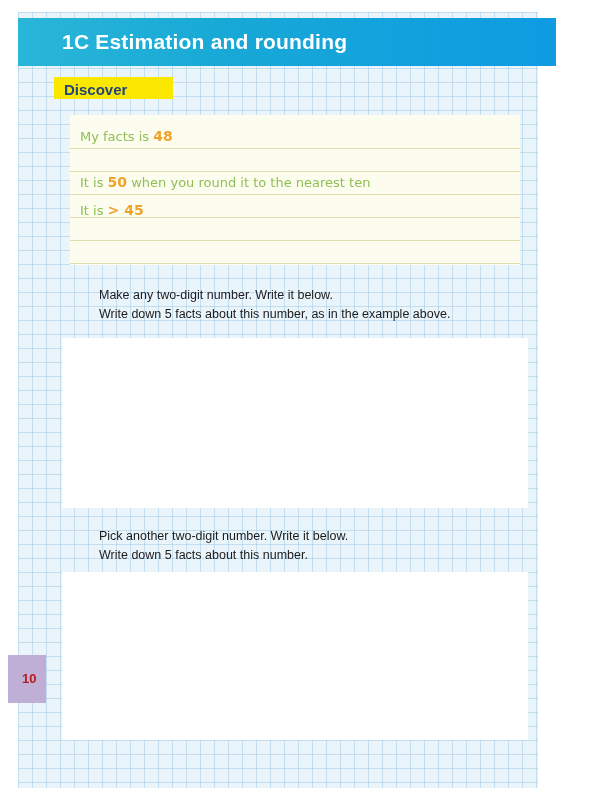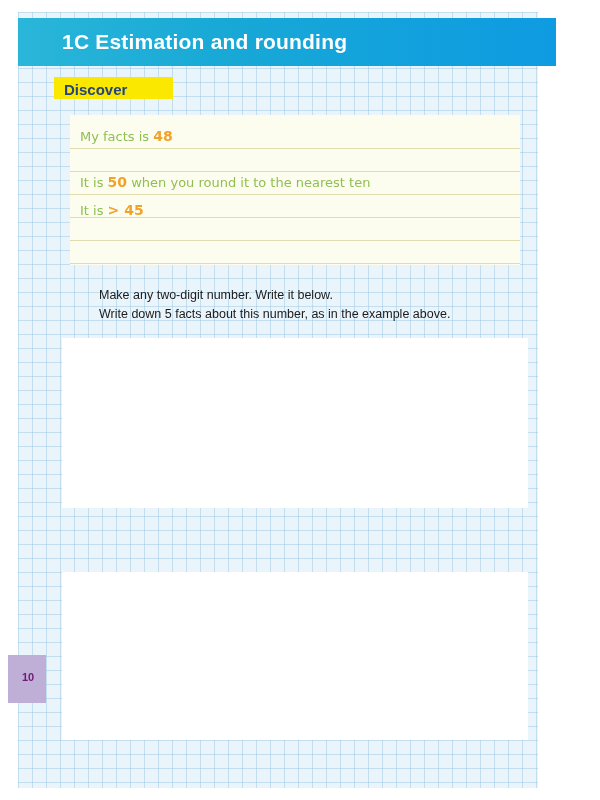--- a/index.html
+++ b/index.html
@@ -161,23 +161,23 @@
     left: 8px;
     top: 655px;
     width: 38px;
     height: 48px;
     background: #bfaed6;
   }
   .page-num {
     position: absolute;
     left: 22px;
     top: 671px;
-    font-size: 11px;
-    font-weight: bold;
-    color: #701a75;
+    font-size: 13px;
+    font-weight: bold;
+    color: #b91c1c;
   }
 </style>
 </head>
 <body>
 
 <div class="page">
 
   <div class="grid-panel"></div>
   <div class="top-strip"></div>
   <div class="left-strip"></div>
@@ -206,18 +206,20 @@
     <span>It is </span><b>50</b><span> when you round it to the nearest ten</span>
   </div>
   <div class="example-text" style="top:202px">
     <span>It is </span><b>&gt; 45</b>
   </div>
 
   <div class="instruction" style="top:286px">Make any two-digit number. Write it below.
 Write down 5 facts about this number, as in the example above.</div>
   <div class="answer-box" style="left:62px; top:338px; width:466px; height:170px;"></div>
 
+  <div class="instruction" style="top:527px">Pick another two-digit number. Write it below.
+Write down 5 facts about this number.</div>
   <div class="answer-box" style="left:62px; top:572px; width:466px; height:168px;"></div>
 
   <div class="page-tab"></div>
   <div class="page-num">10</div>
 
 </div>
 
 </body></html>

